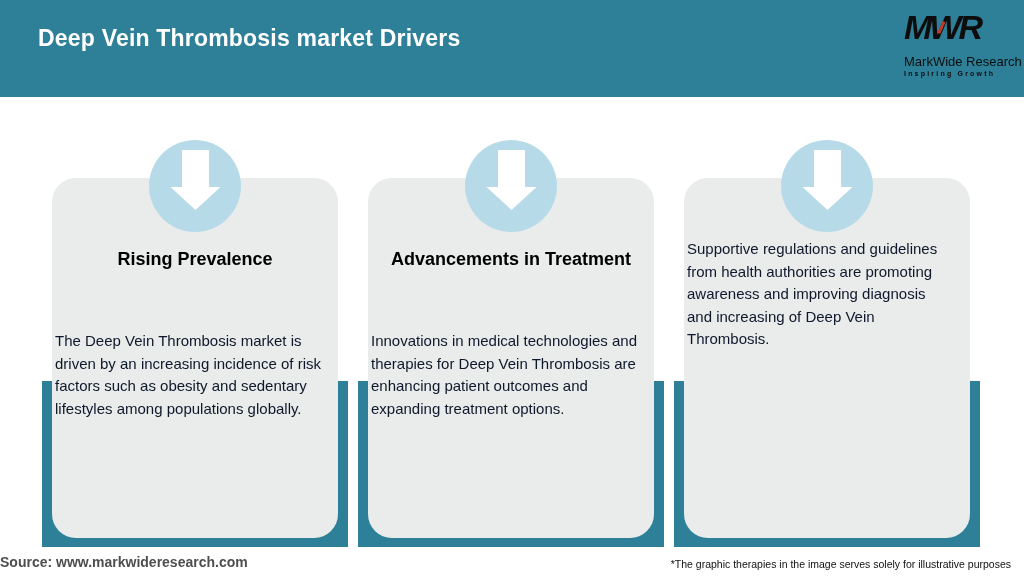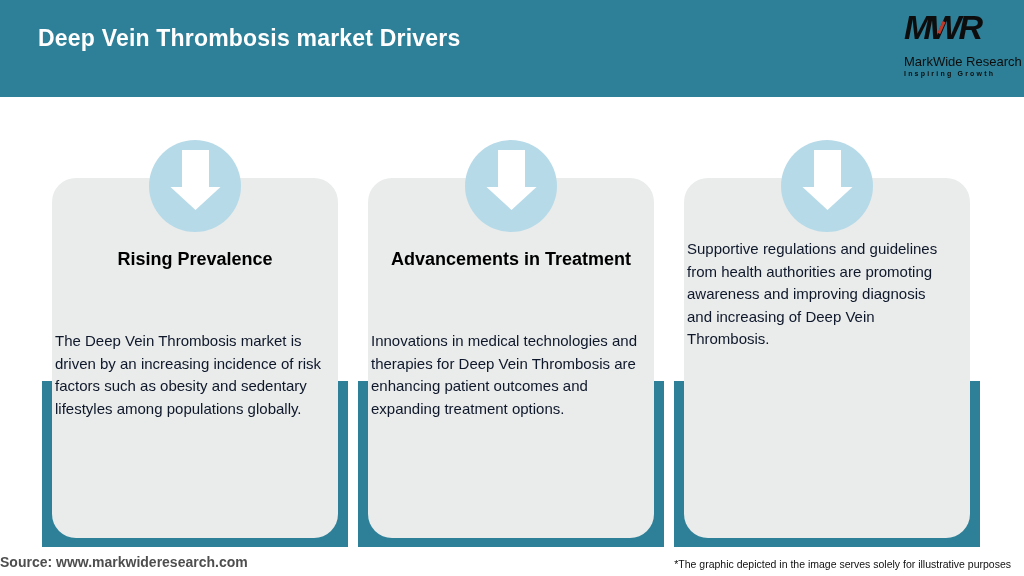--- a/index.html
+++ b/index.html
@@ -174,15 +174,15 @@
       <div class="card-desc">Supportive regulations and guidelines from health authorities are promoting awareness and improving diagnosis and increasing of Deep Vein Thrombosis.</div>
     </div>
     <div class="circle">
       <svg width="92" height="92" viewBox="0 0 92 92">
         <polygon points="33,10 60,10 60,47 71.5,47 46.5,70 21.5,47 33,47" fill="#FFFFFF"></polygon>
       </svg>
     </div>
   </div>
 
   <div class="source">Source: www.markwideresearch.com</div>
-  <div class="disclaimer">*The graphic depicted in the image serves solely for illustrative purposes</div>
+  <div class="disclaimer">*The graphic therapies in the image serves solely for illustrative purposes</div>
 
 </div>
 
 </body></html>

